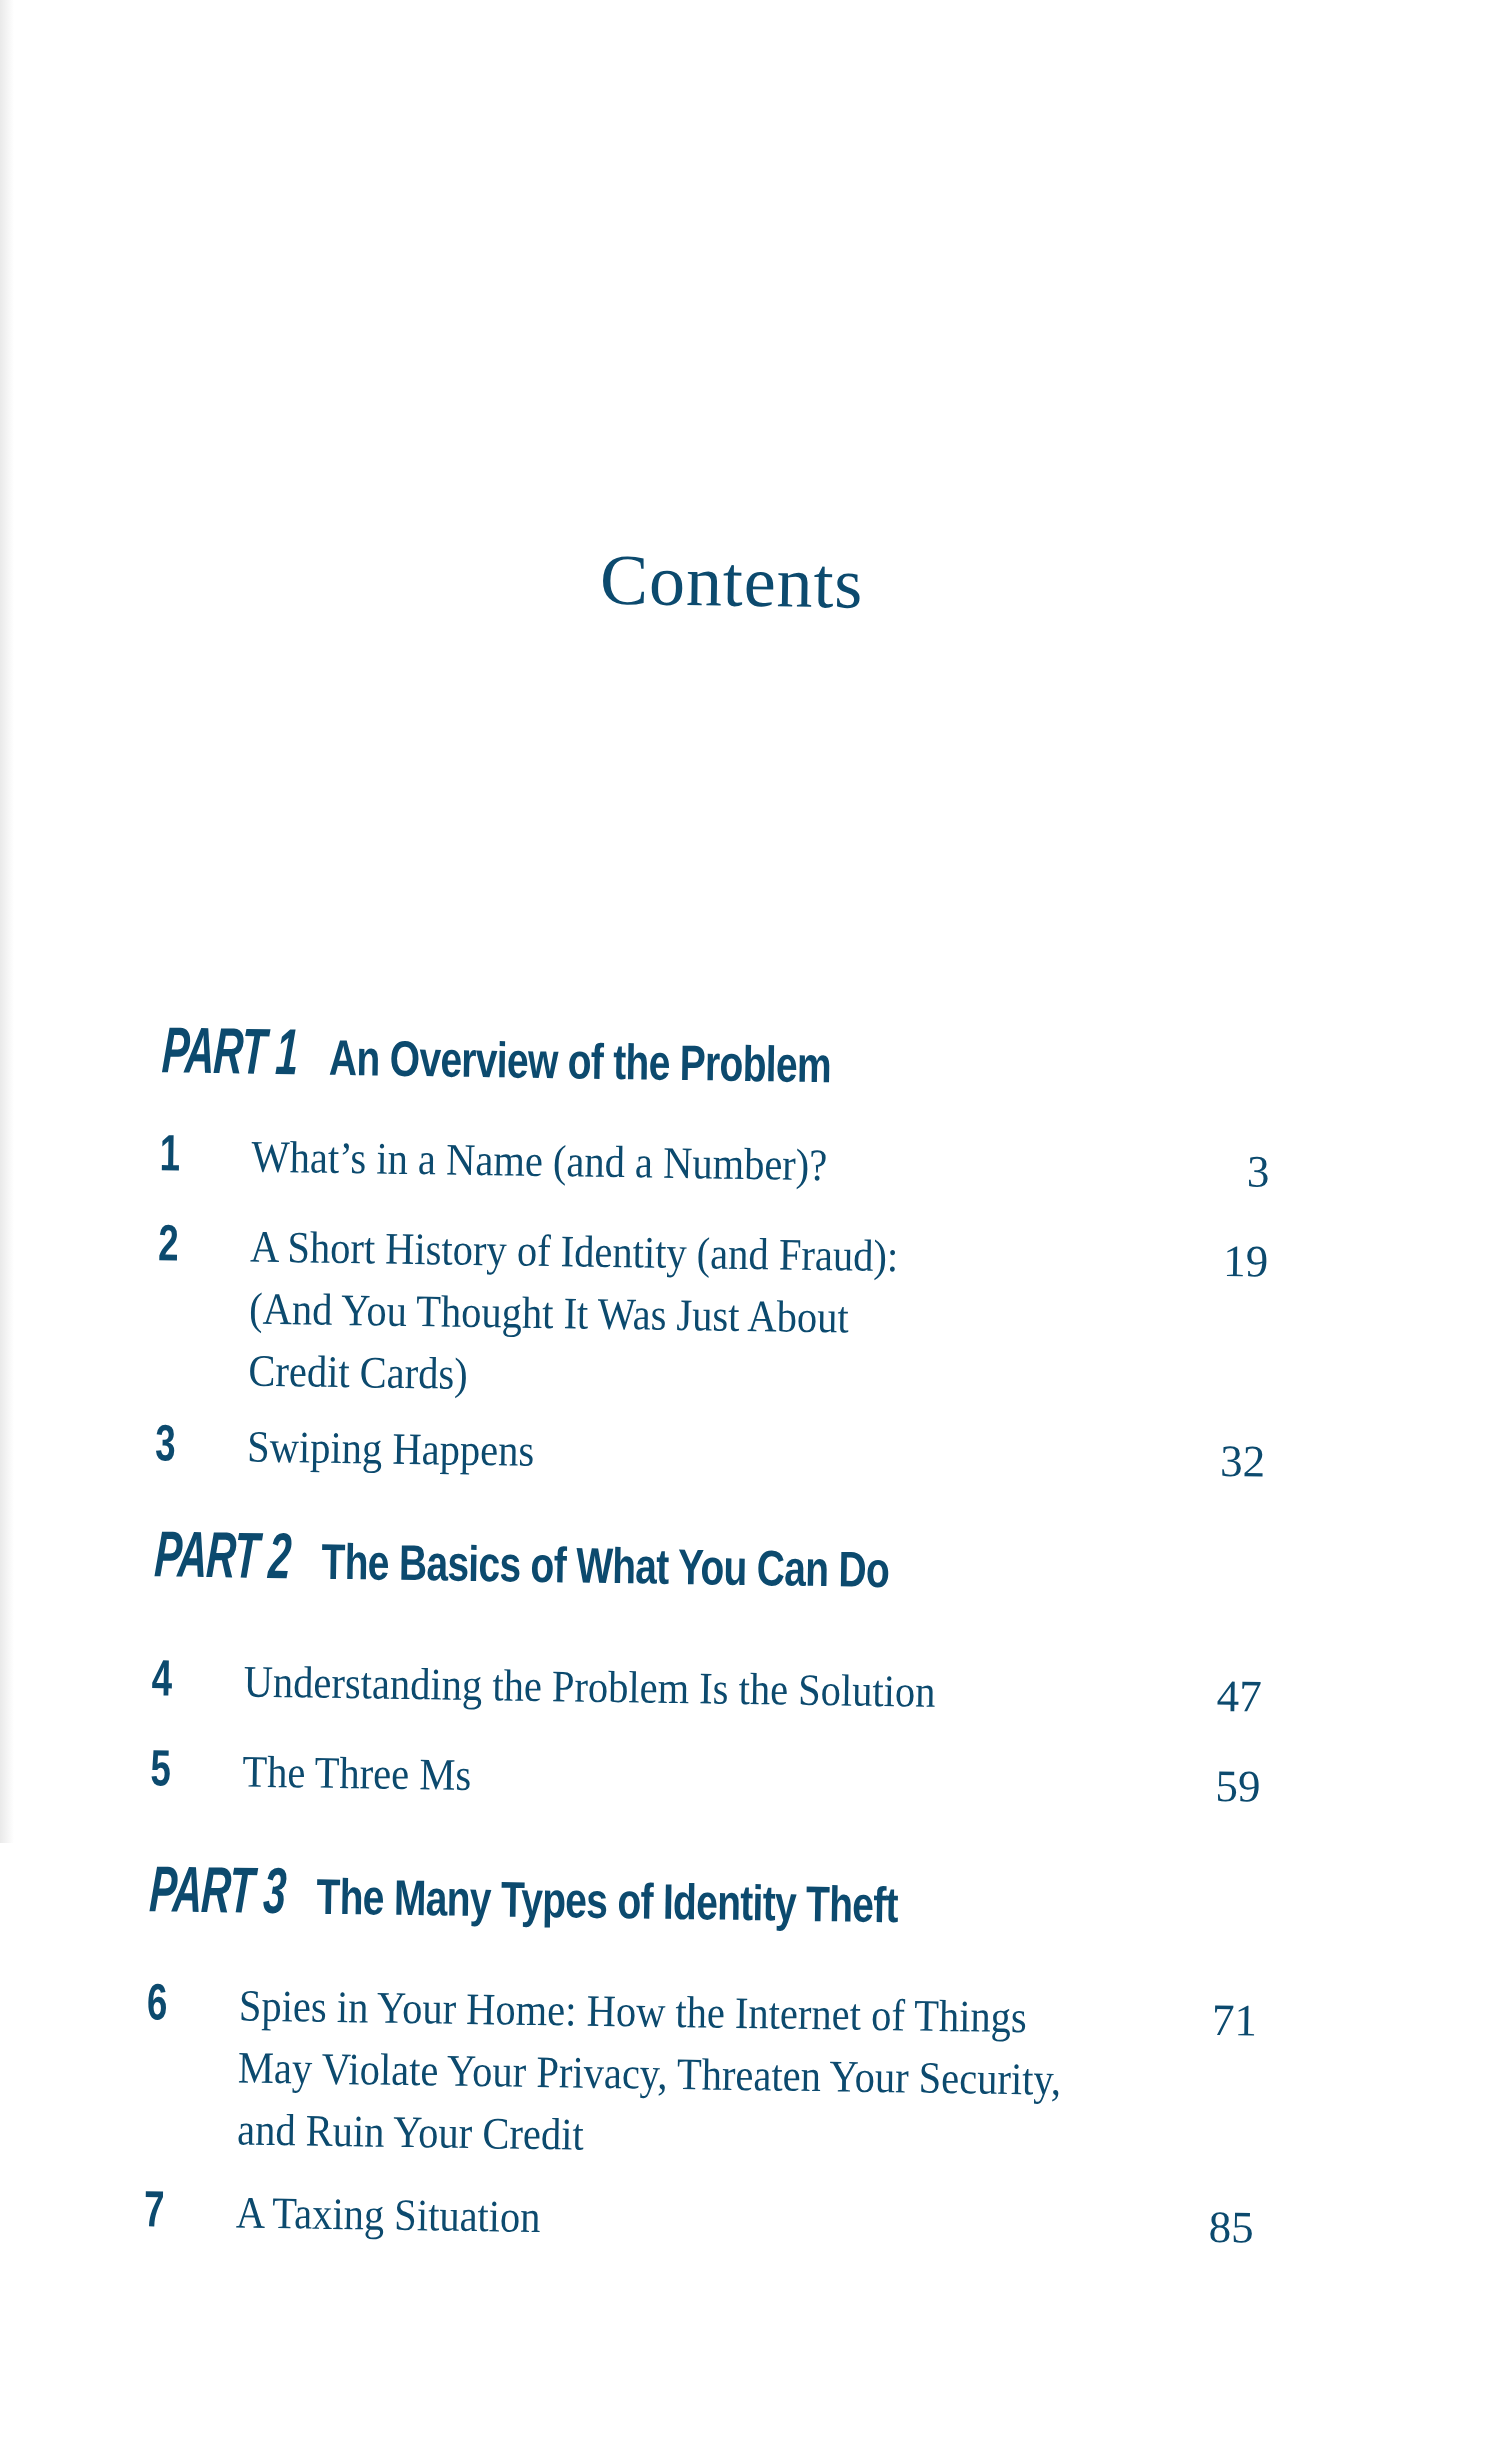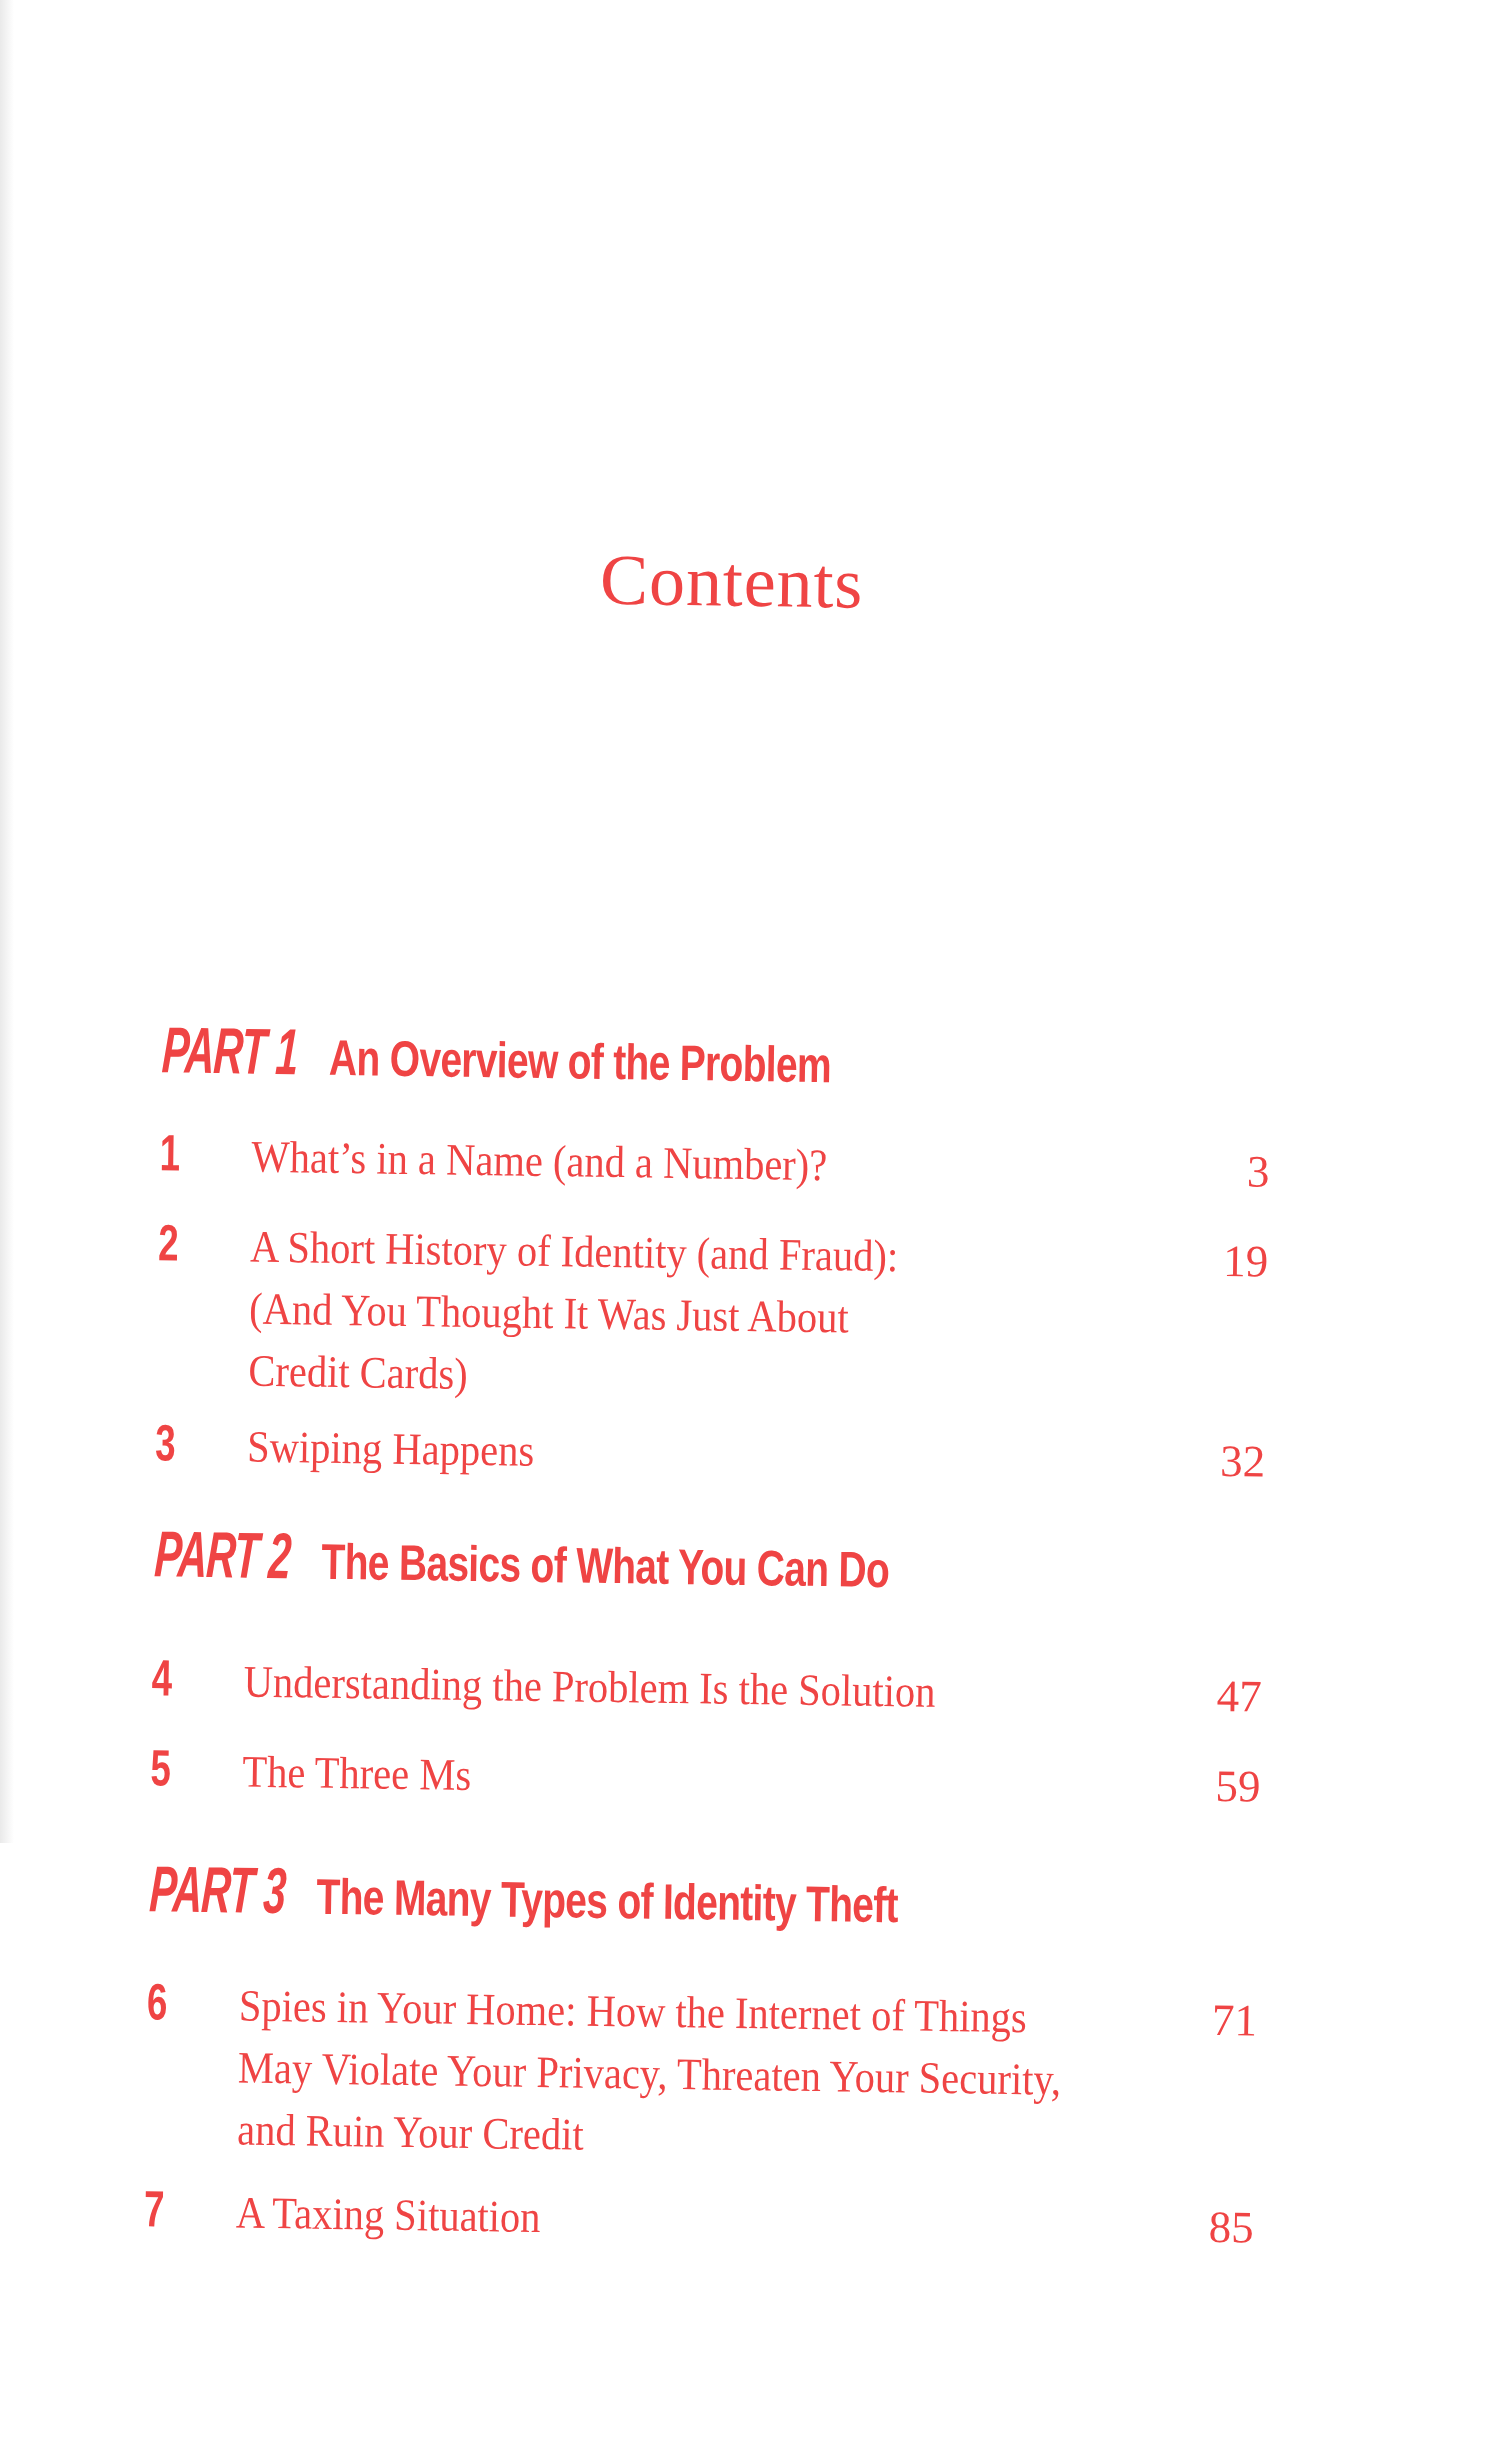--- a/index.html
+++ b/index.html
@@ -1,18 +1,18 @@
 <!DOCTYPE html>
 <html style="font-size:13.7px"><head>
 <meta charset="utf-8">
 <style>
   html,body{margin:0;padding:0;background:#ffffff;}
   body{width:1499px;height:2462px;overflow:hidden;}
   .page{position:relative;width:1499px;height:2462px;background:#ffffff;
-        font-family:"Liberation Serif",serif;color:#ef4444;}
+        font-family:"Liberation Serif",serif;color:#0c4a6e;}
   .gutter{position:absolute;left:0;top:0;width:13.7px;height:1843px;
           background:linear-gradient(to right, rgba(120,120,120,0.16), rgba(120,120,120,0));}
   .content{position:absolute;left:0;top:0;width:1499px;height:2462px;
            transform:rotate(0.85deg);transform-origin:749px 1200px;}
   .title{position:absolute;left:591px;top:546px;margin:0;
          font-size:72px;font-weight:normal;line-height:1;letter-spacing:0.9px;}
   .part{position:absolute;left:159px;display:flex;align-items:baseline;}
   .part-label-box{width:168px;flex:none;line-height:1;}
   .part-label{display:inline-block;font-family:"Liberation Sans",sans-serif;
               font-weight:bold;font-style:italic;font-size:65px;line-height:1;

